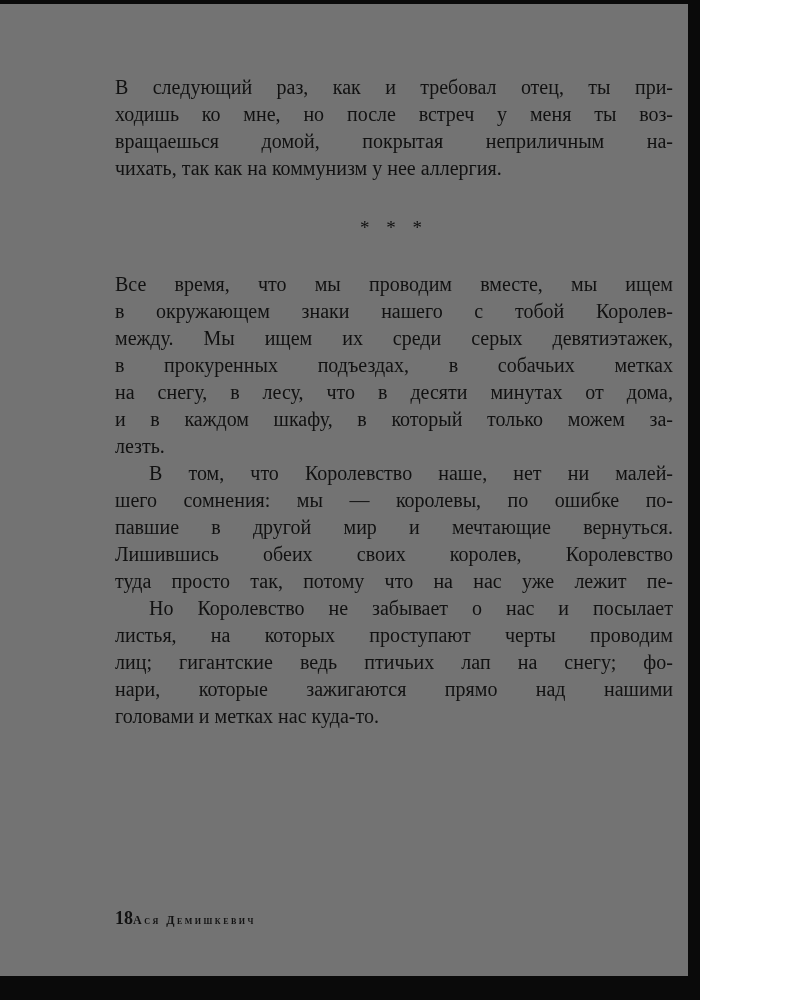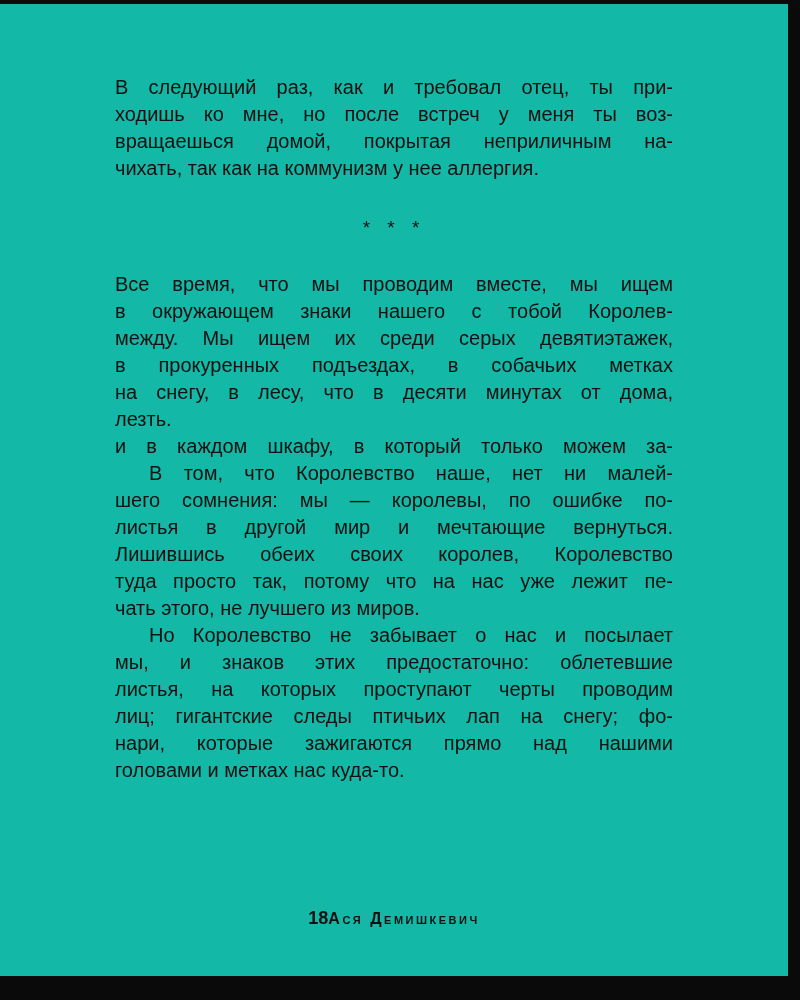--- a/index.html
+++ b/index.html
@@ -2,25 +2,25 @@
 <html><head>
 <meta charset="utf-8">
 <style>
   html, body {
     margin: 0;
     padding: 0;
     background: #ffffff;
   }
   .page {
     position: relative;
-    width: 800px;
+    width: 700px;
     height: 1000px;
-    background: #14b8a6;
+    background: #737373;
     overflow: hidden;
-    font-family: Liberation Sans, sans-serif;
+    font-family: Liberation Serif, serif;
     color: #111111;
   }
   .edge-top {
     position: absolute;
     top: 0; left: 0;
     width: 100%;
     height: 4px;
     background: #0a0a0a;
   }
   .edge-right {
@@ -65,29 +65,29 @@
     text-align: center;
     letter-spacing: 6px;
     margin: 32px 0 30px 0;
   }
   .footer {
     position: absolute;
     top: 908px;
     left: 115px;
     width: 558px;
     display: flex;
-    justify-content: center;
+    justify-content: flex-start;
     align-items: baseline;
   }
   .pagenum {
     font-size: 18px;
     font-weight: 600;
   }
   .author {
-    font-size: 16px;
+    font-size: 12px;
     font-weight: 700;
     font-variant: small-caps;
     letter-spacing: 2.5px;
   }
 </style>
 </head>
 <body>
 
 <div class="page">
   <div class="edge-top"></div>
@@ -101,36 +101,34 @@
         <div class="line">вращаешься домой, покрытая неприличным на-</div>
         <div class="line last">чихать, так как на коммунизм у нее аллергия.</div>
       </div>
       <div class="separator">* * *</div>
       <div class="paragraph">
         <div class="line">Все время, что мы проводим вместе, мы ищем</div>
         <div class="line">в окружающем знаки нашего с тобой Королев-</div>
         <div class="line">между. Мы ищем их среди серых девятиэтажек,</div>
         <div class="line">в прокуренных подъездах, в собачьих метках</div>
         <div class="line">на снегу, в лесу, что в десяти минутах от дома,</div>
+        <div class="line">и в каждом шкафу, в который только можем за-</div>
         <div class="line last">лезть.</div>
-        <div class="line">и в каждом шкафу, в который только можем за-</div>
       </div>
       <div class="paragraph">
         <div class="line first">В том, что Королевство наше, нет ни малей-</div>
         <div class="line">шего сомнения: мы — королевы, по ошибке по-</div>
-        <div class="line">листья в другой мир и мечтающие вернуться.</div>
+        <div class="line">павшие в другой мир и мечтающие вернуться.</div>
         <div class="line">Лишившись обеих своих королев, Королевство</div>
         <div class="line">туда просто так, потому что на нас уже лежит пе-</div>
-        <div class="line last">чать этого, не лучшего из миров.</div>
       </div>
       <div class="paragraph">
         <div class="line first">Но Королевство не забывает о нас и посылает</div>
-        <div class="line">мы, и знаков этих предостаточно: облетевшие</div>
         <div class="line">листья, на которых проступают черты проводим</div>
-        <div class="line">лиц; гигантские следы птичьих лап на снегу; фо-</div>
+        <div class="line">лиц; гигантские ведь птичьих лап на снегу; фо-</div>
         <div class="line">нари, которые зажигаются прямо над нашими</div>
         <div class="line last">головами и метках нас куда-то.</div>
       </div>
     </main>
 
   <footer class="footer">
     <span class="pagenum">18</span>
     <span class="author">Ася Демишкевич</span>
   </footer>
 </div>

